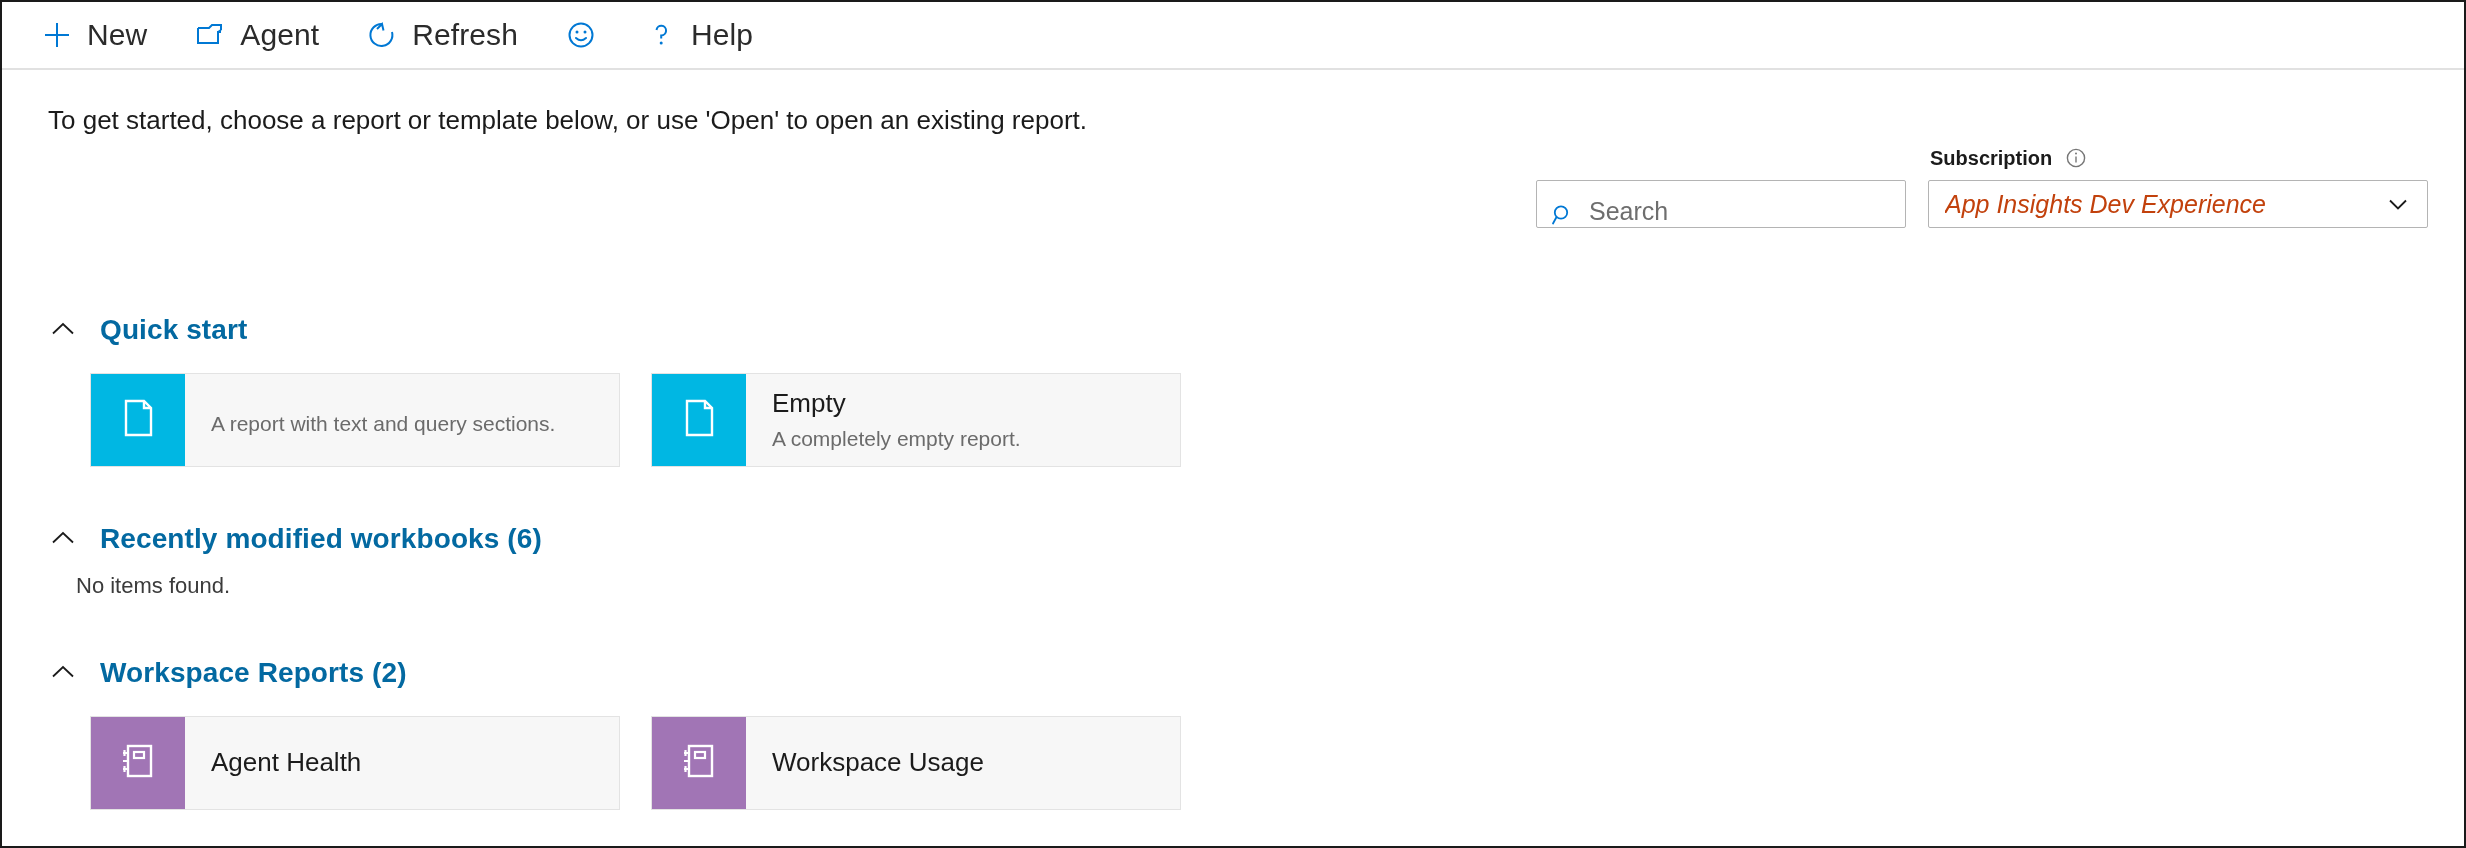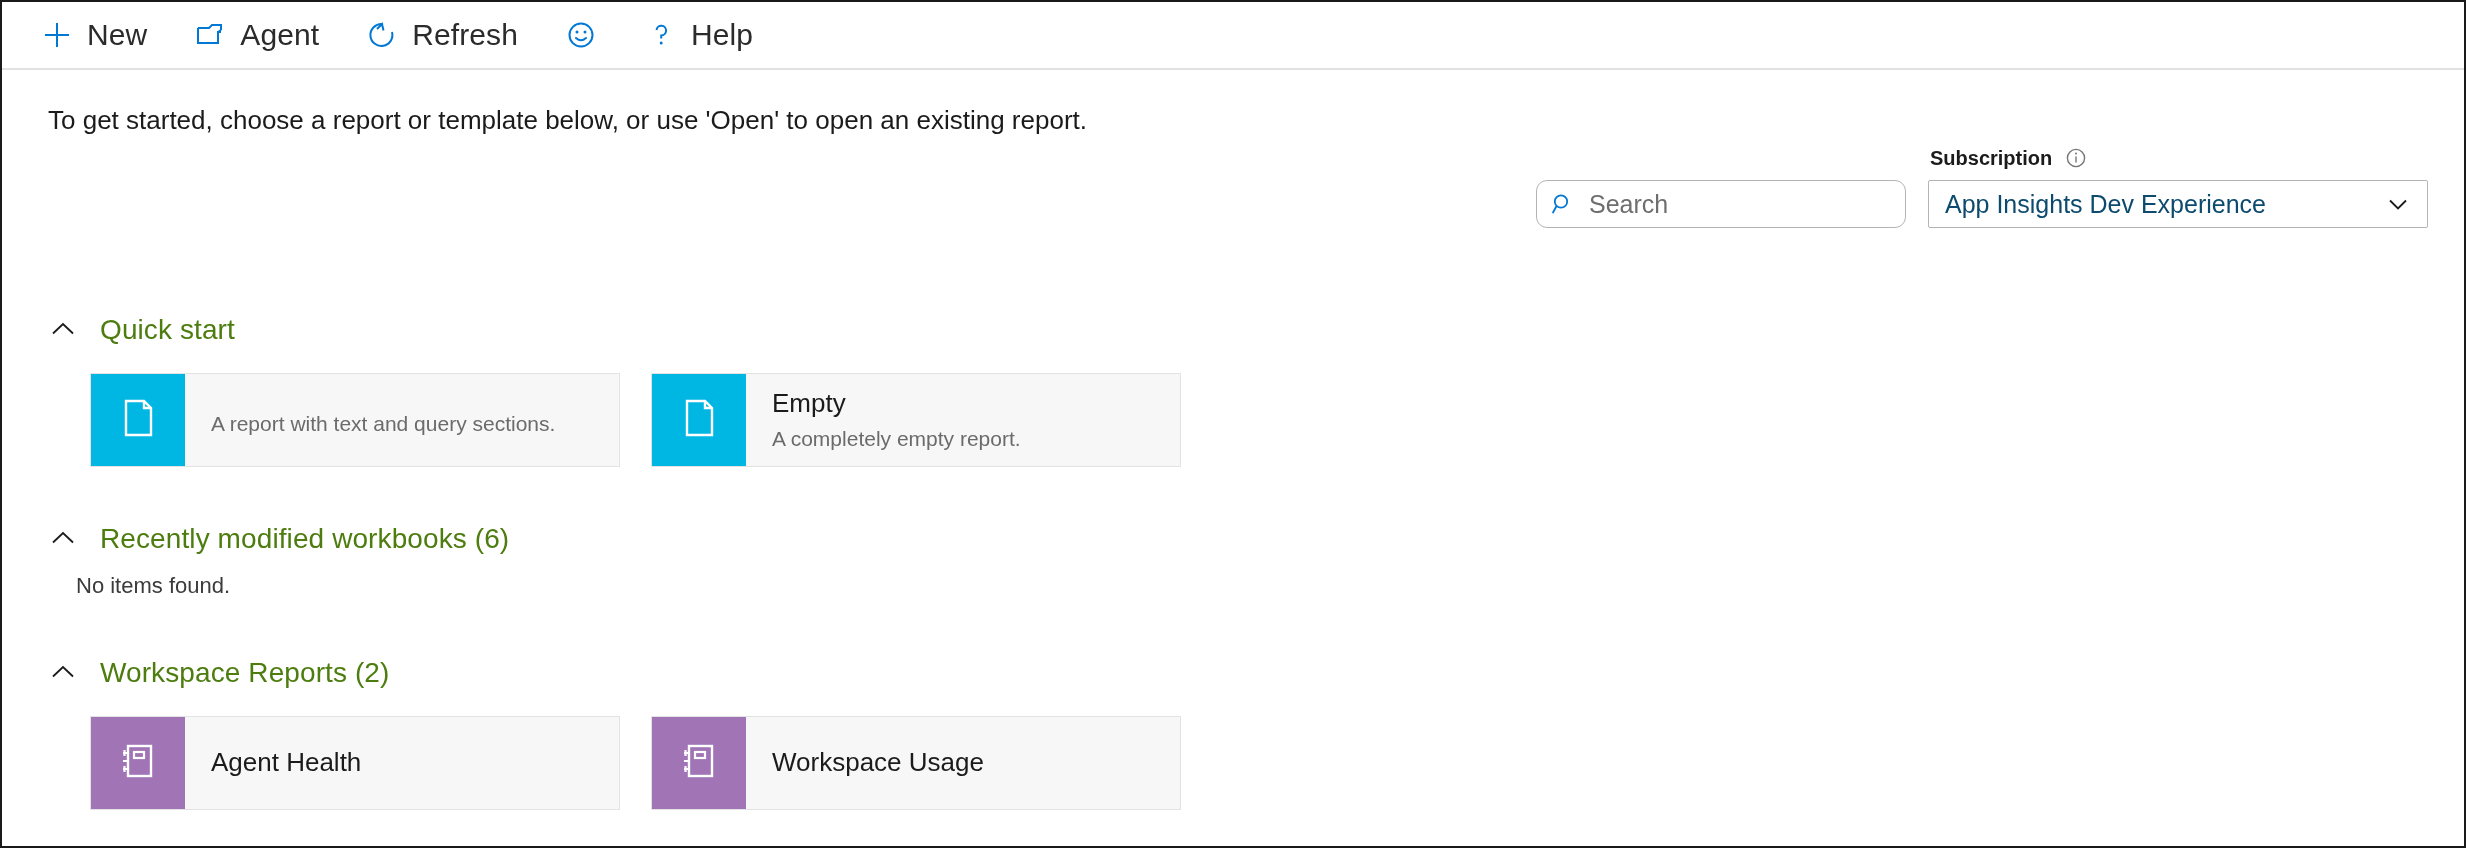--- a/index.html
+++ b/index.html
@@ -83,23 +83,23 @@
     right: 36px;
     top: 76px;
     display: flex;
     align-items: flex-end;
     gap: 22px;
   }
   .search-wrap {
     width: 370px;
     height: 48px;
     border: 1px solid #b4b4b4;
-    border-radius: 11px;
-    display: flex;
-    align-items: center;
+    border-radius: 2px;
+    display: flex;
+    align-items: flex-end;
     padding: 0 8px 0 14px;
     background: #ffffff;
   }
   .search-icon { flex: none; margin-right: 12px; display: flex; }
   .search-input {
     border: none;
     outline: none;
     font-family: "Liberation Sans", sans-serif;
     font-size: 25px;
     color: #1b1b1b;
@@ -129,24 +129,25 @@
     border-radius: 2px;
     background: #ffffff;
     display: flex;
     align-items: center;
     justify-content: space-between;
     padding: 0 16px 0 16px;
     cursor: pointer;
   }
   .sub-value {
     font-size: 25px;
-    color: #0c4a6e;
+    color: #c2410c;
     white-space: nowrap;
     overflow: hidden;
     text-overflow: ellipsis;
+    font-style: italic;
   }
   .chevron { flex: none; display: flex; margin-left: 12px; }
 
   
   .sections {
     position: absolute;
     left: 0;
     top: 240px;
     width: 100%;
   }
@@ -163,22 +164,23 @@
     width: 30px;
     height: 30px;
     display: flex;
     align-items: center;
     justify-content: center;
     margin-right: 22px;
     flex: none;
   }
   .section-title {
     font-size: 28px;
-    color: #4d7c0f;
+    color: #0369a1;
     letter-spacing: 0.1px;
+    font-weight: bold;
   }
 
   .card-row {
     display: flex;
     padding-left: 88px;
     margin-top: 23px;
     gap: 31px;
   }
   .card {
     display: flex;

